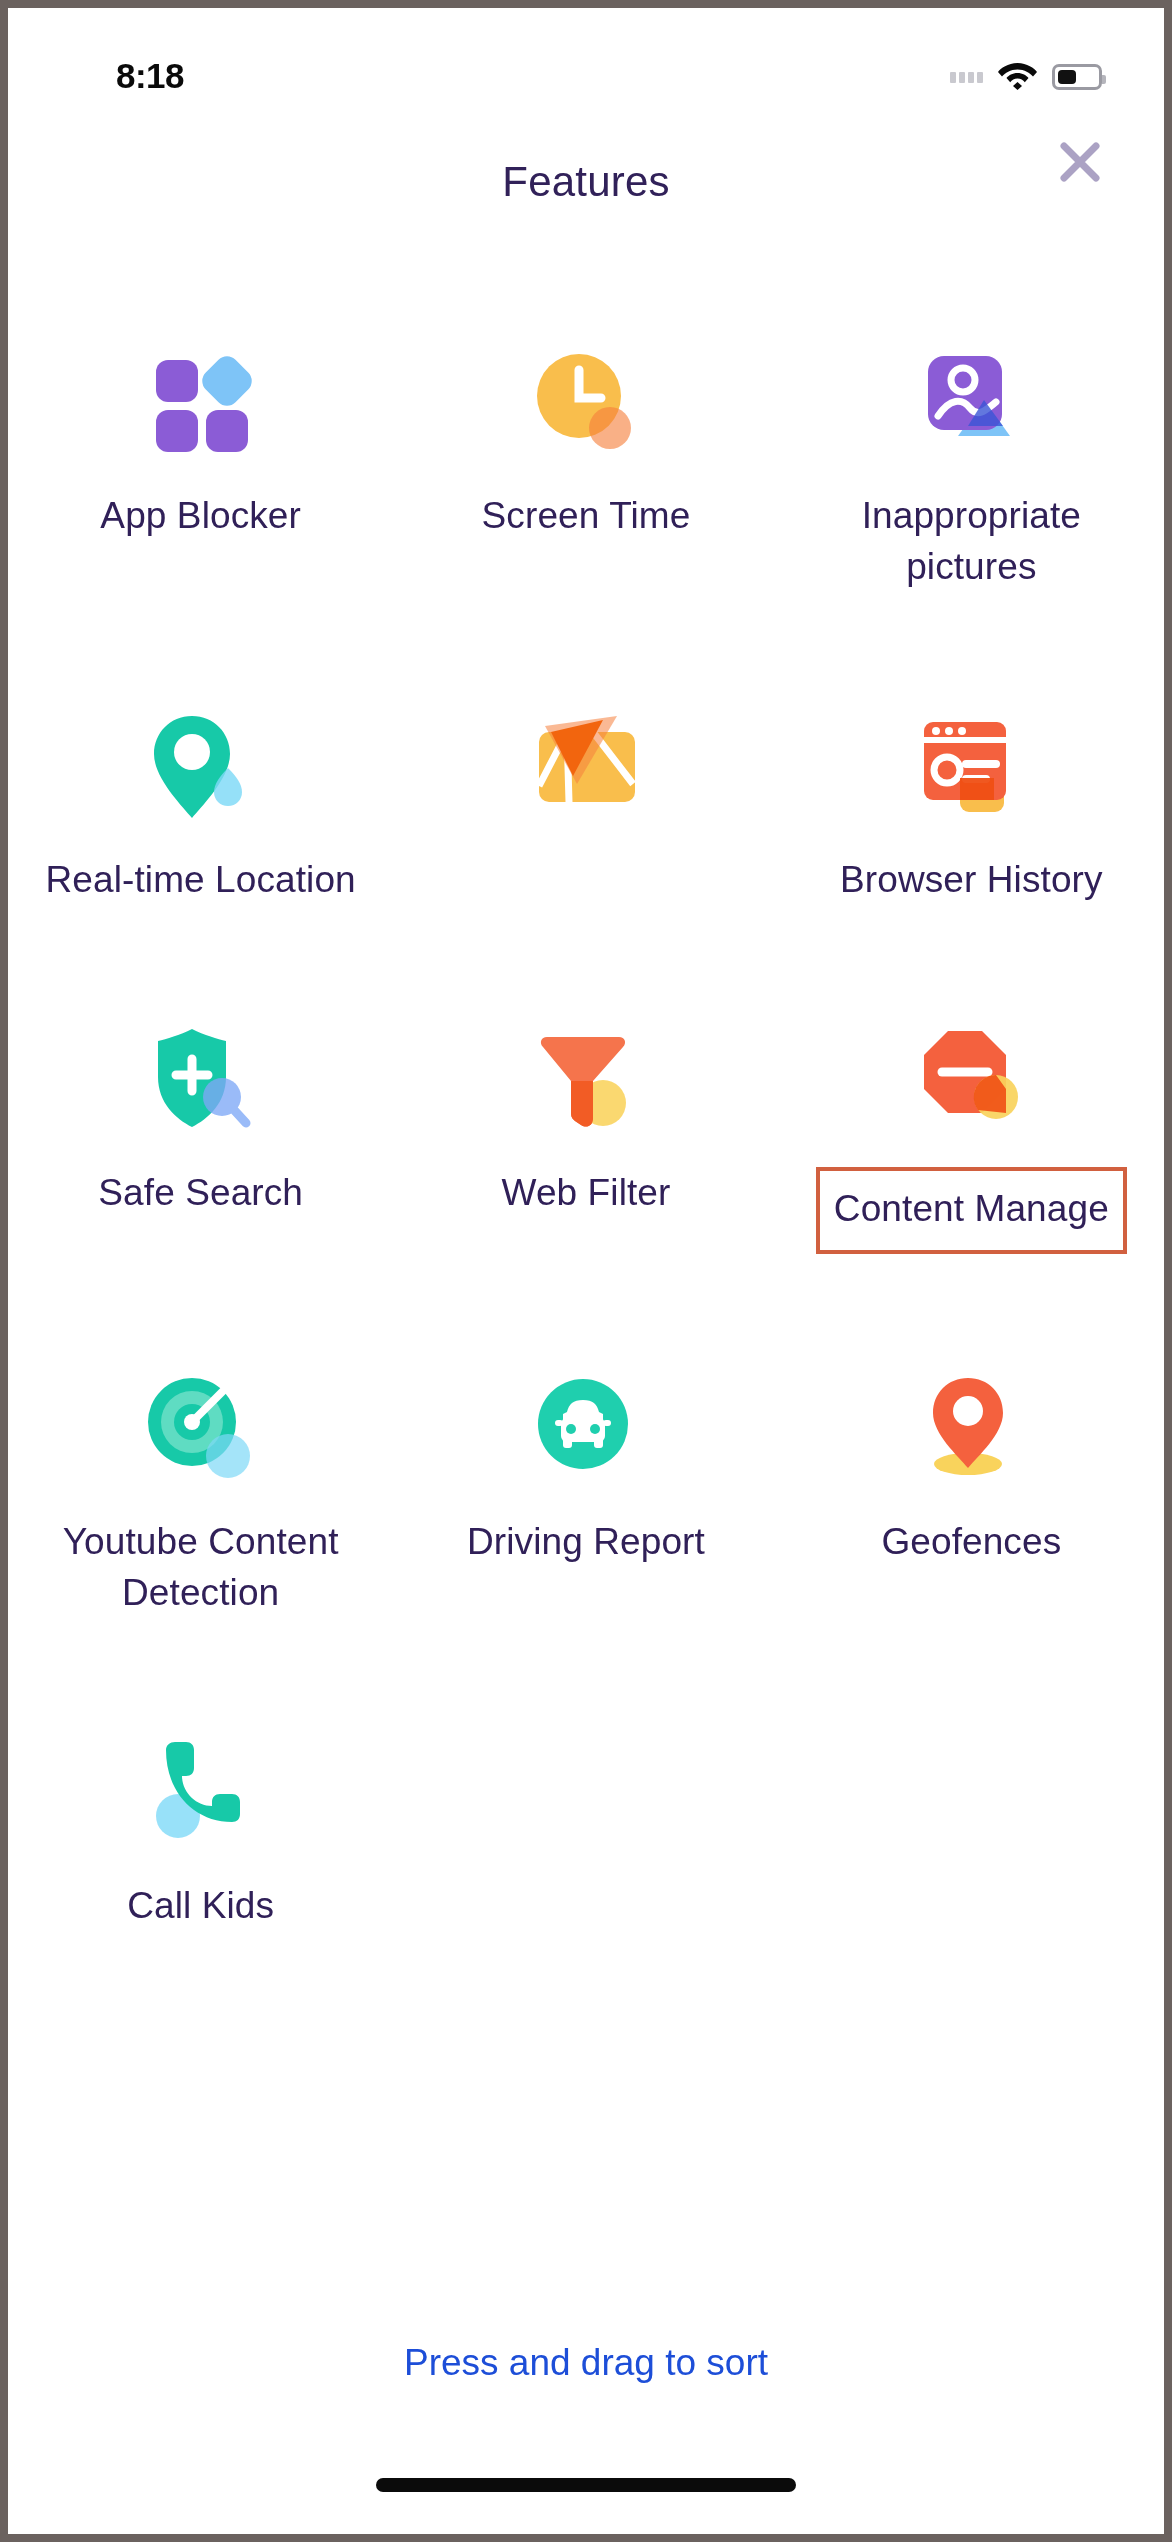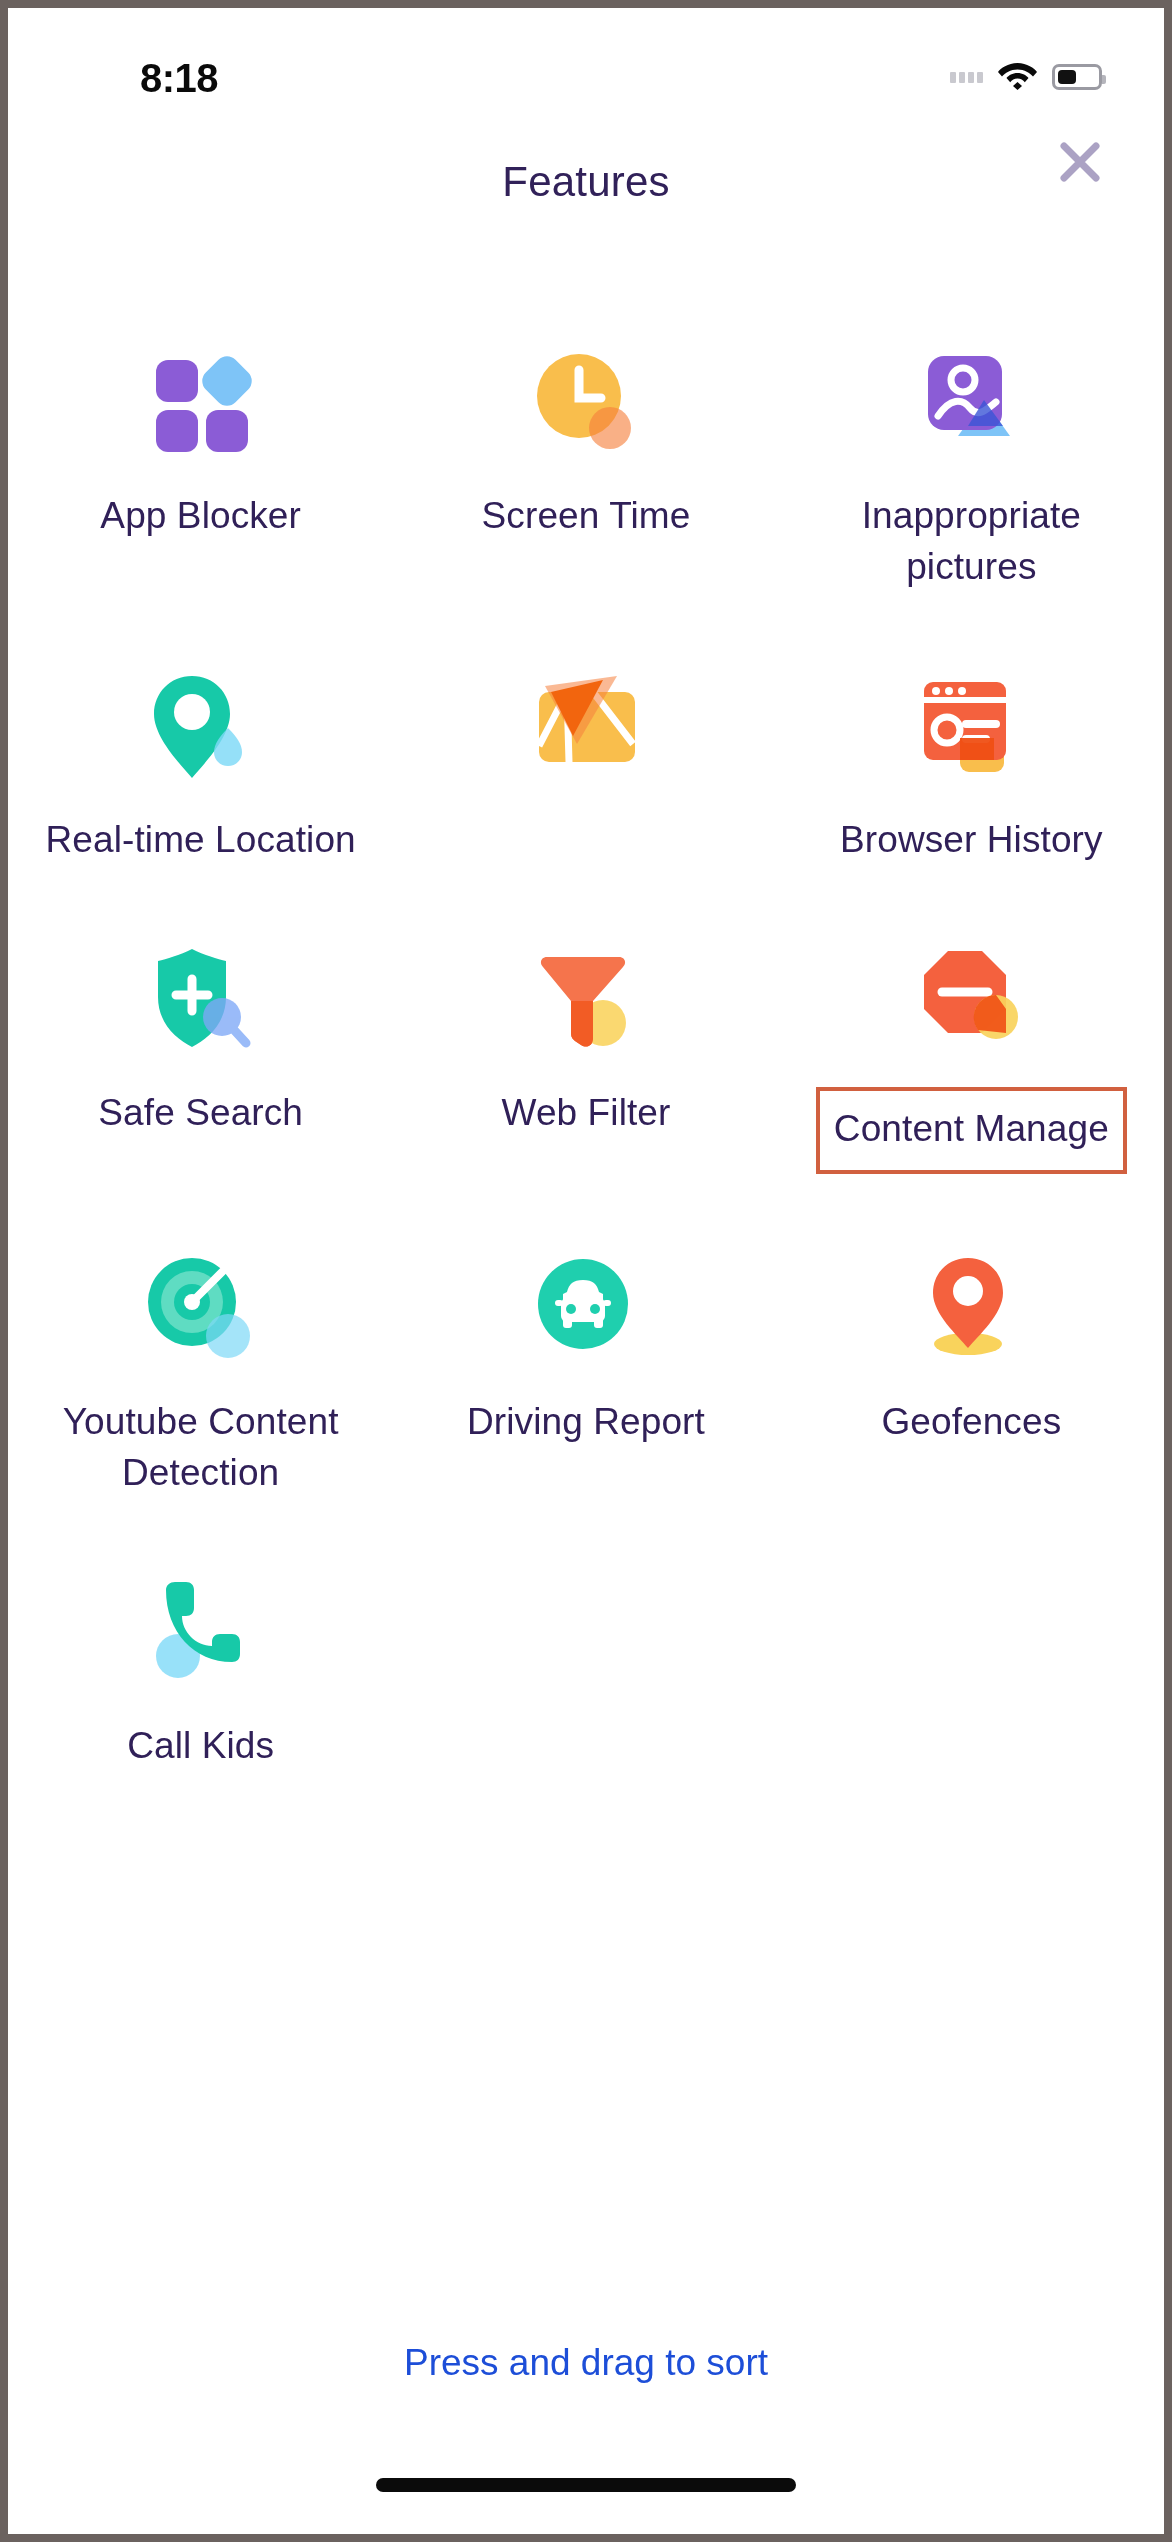--- a/index.html
+++ b/index.html
@@ -15,23 +15,22 @@
     background:#ffffff;
     overflow:hidden;
   }
 
   
   .statusbar {
     position:absolute; left:0; top:0; width:100%; height:122px;
   }
   .clock {
     position:absolute; left:108px; top:48px;
-    font-size:40px; font-weight:bold; color:#0a0a0a;
+    font-size:35px; font-weight:bold; color:#0a0a0a;
     letter-spacing:-0.5px;
-    margin-left:24px;
   }
   .sb-right {
     position:absolute; right:62px; top:52px;
     display:flex; align-items:center; gap:14px;
   }
   .sig-dots { display:flex; align-items:flex-end; gap:3px; }
   .sig-dots i { display:block; width:6px; height:11px; background:#c9c9cf; border-radius:1px; }
   .wifi { width:41px; height:30px; }
   .battery {
     position:relative; width:50px; height:26px;
@@ -56,21 +55,21 @@
   .close-btn {
     position:absolute; right:48px; top:-32px;
     width:72px; height:72px; cursor:pointer;
   }
 
   
   .grid {
     position:absolute; left:0; top:330px; width:100%;
     display:grid;
     grid-template-columns:repeat(3, 1fr);
-    row-gap:70px;
+    row-gap:110px;
   }
   .cell {
     display:flex; flex-direction:column; align-items:center;
     cursor:pointer;
   }
   .icon-wrap {
     width:130px; height:130px;
     position:relative;
     display:flex; align-items:center; justify-content:center;
     margin-bottom:22px;

